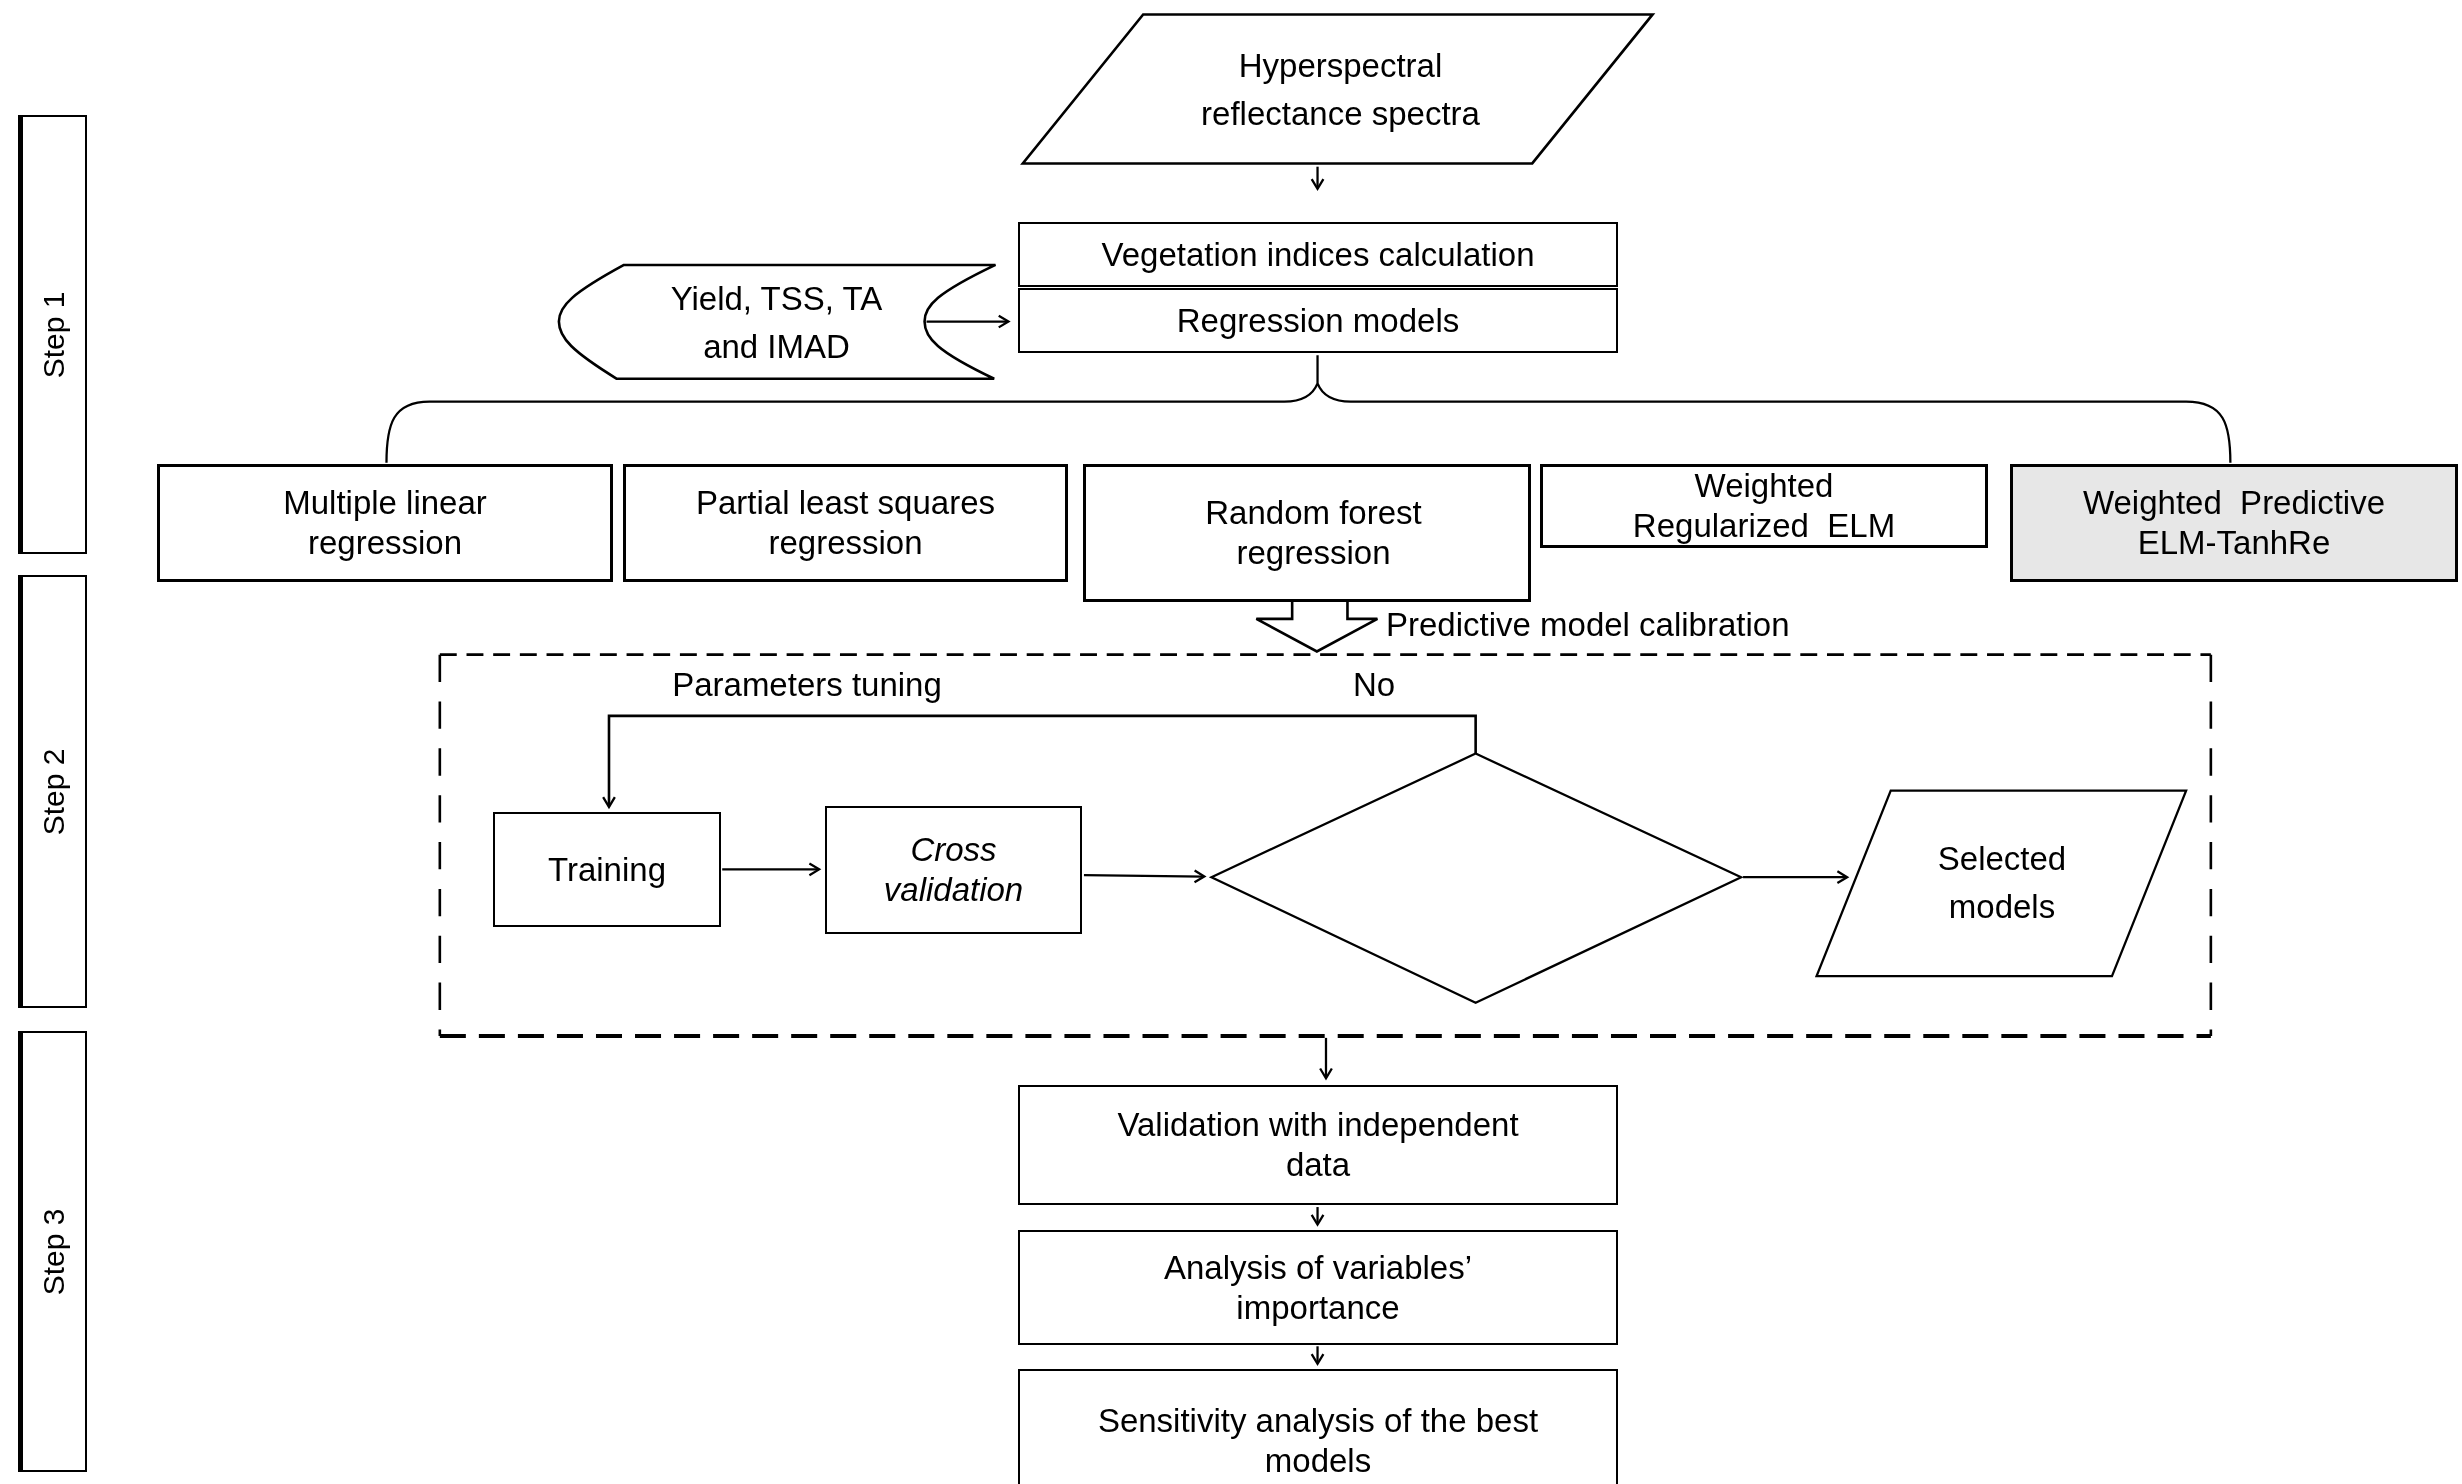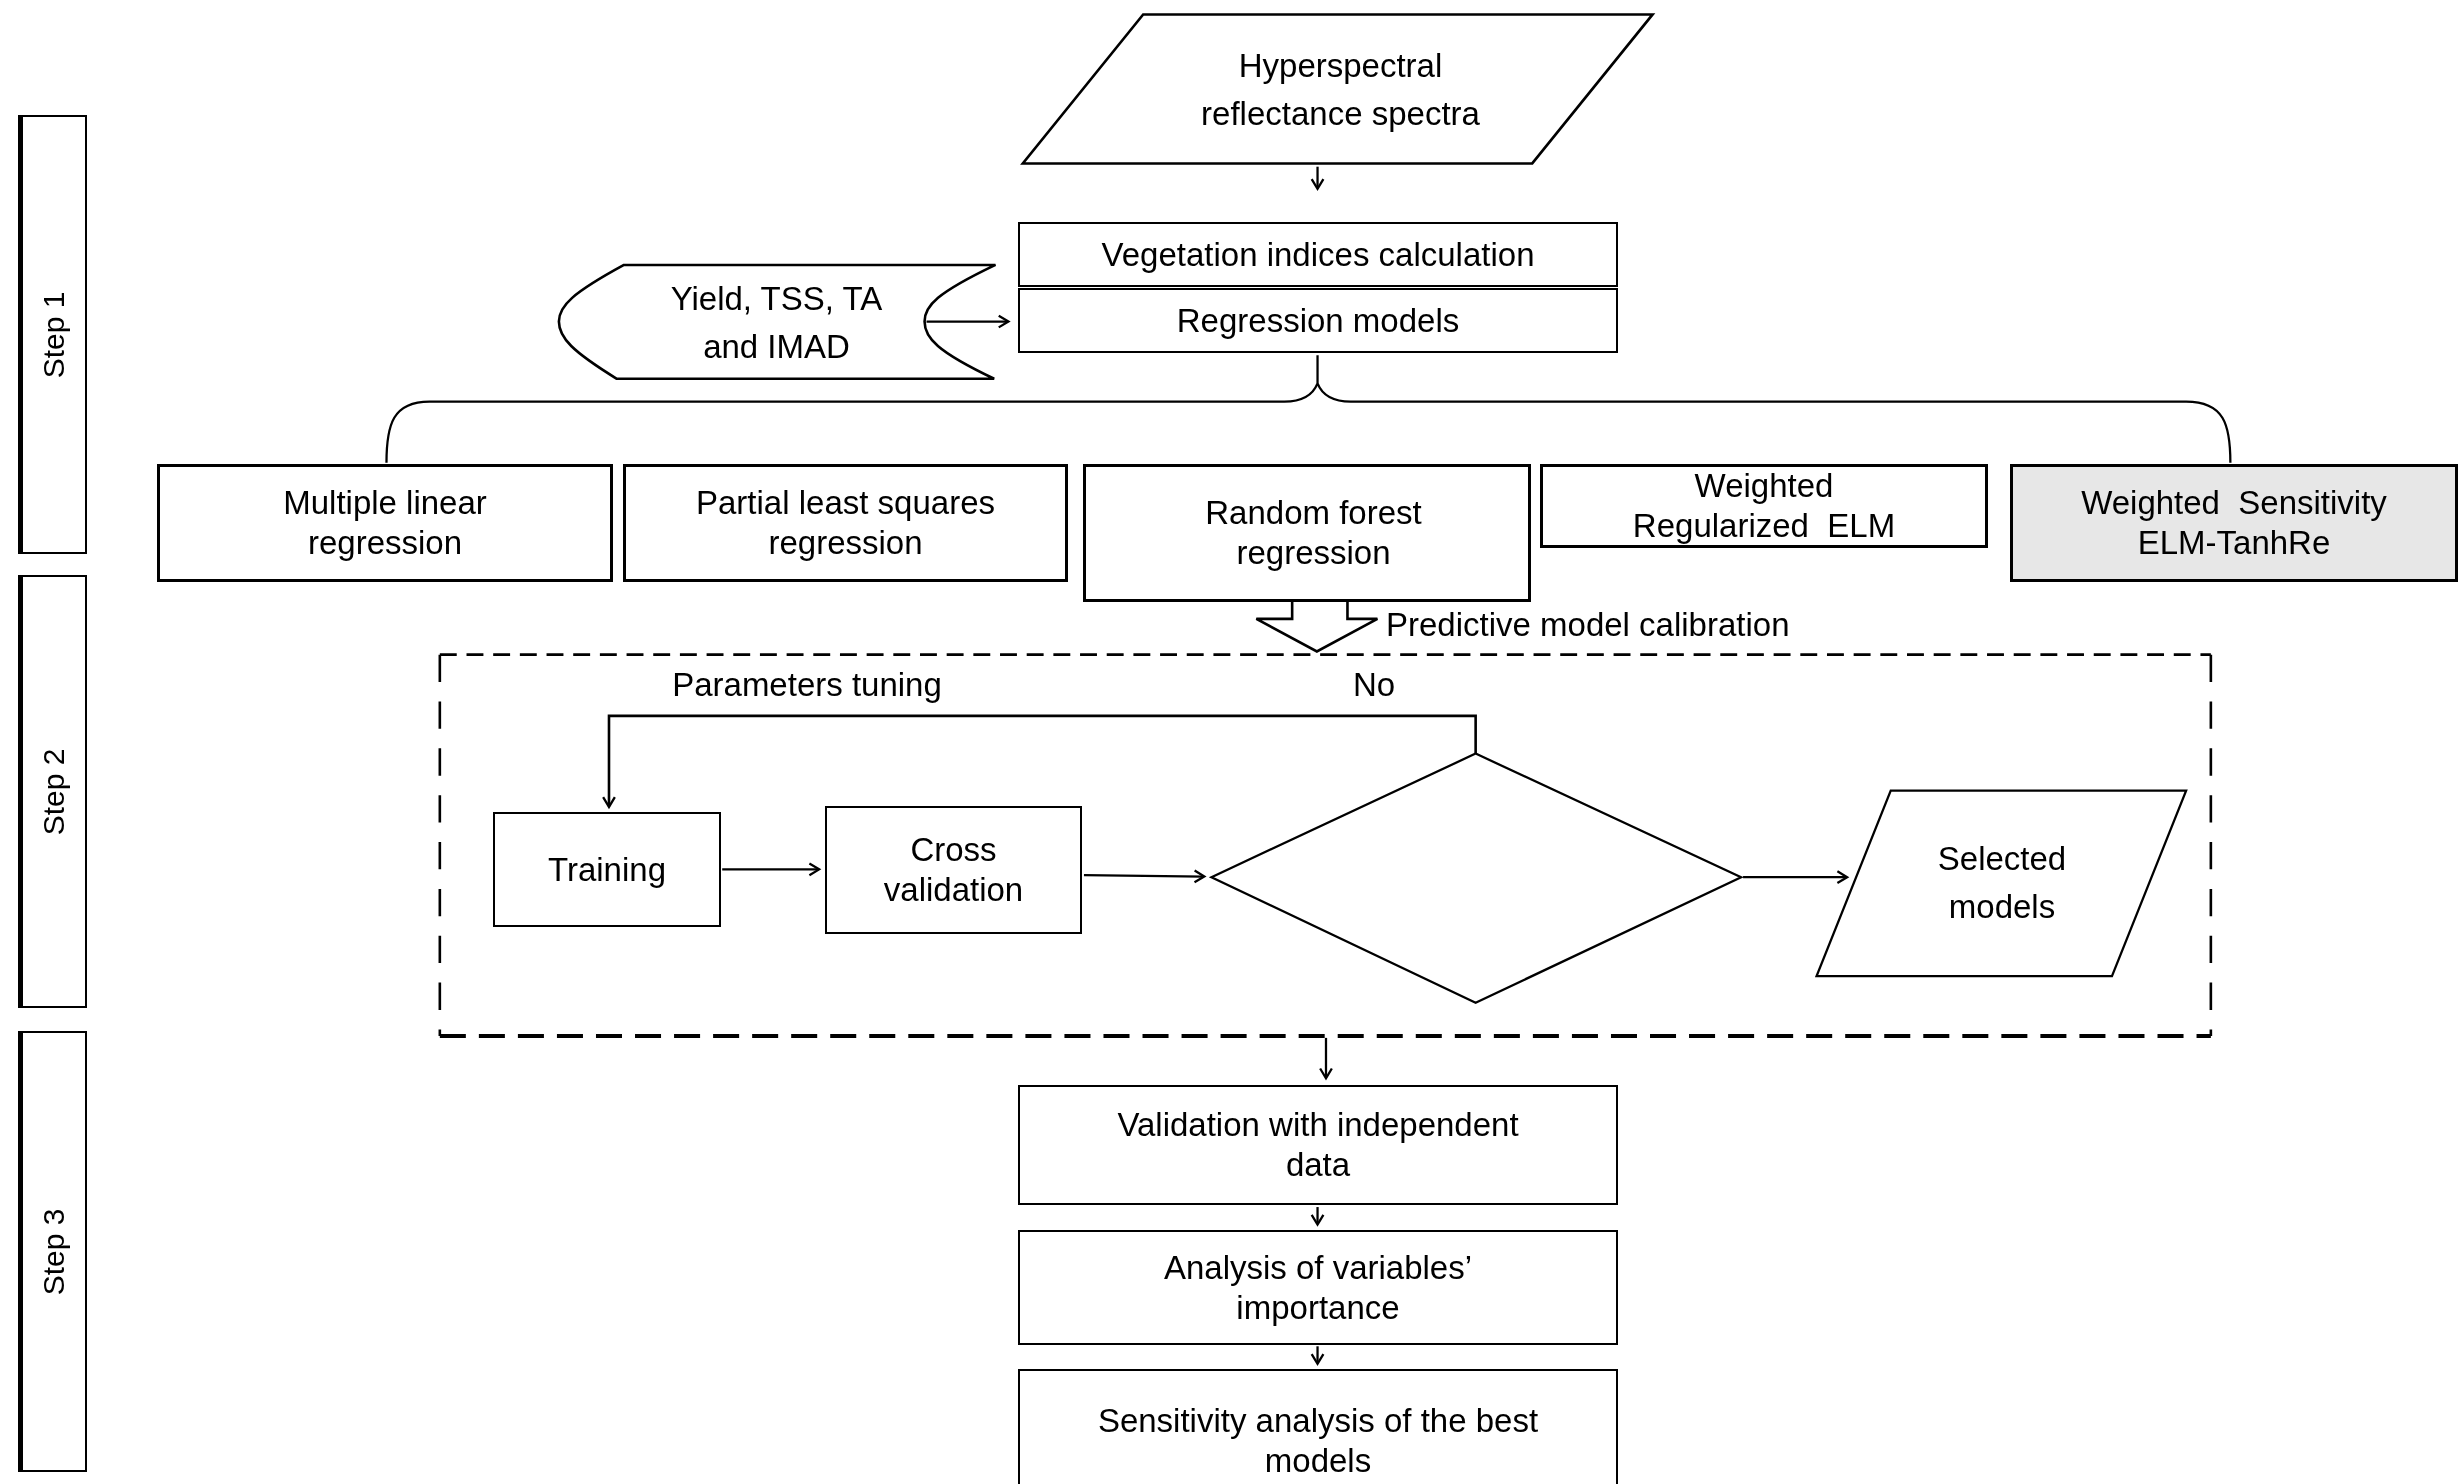--- a/index.html
+++ b/index.html
@@ -92,25 +92,25 @@
   <div class="node" style="left:1018px;top:288px;width:600px;height:65px;">Regression models</div>
 
   <div class="node mbox" style="left:157px;top:464px;width:456px;height:118px;">Multiple linear
 regression</div>
   <div class="node mbox" style="left:623px;top:464px;width:445px;height:118px;">Partial least squares
 regression</div>
   <div class="node mbox" style="left:1083px;top:464px;width:448px;height:138px;padding-left:13px;">Random forest
 regression</div>
   <div class="node mbox" style="left:1540px;top:464px;width:448px;height:84px;">Weighted
 Regularized  ELM</div>
-  <div class="node mbox gray" style="left:2010px;top:464px;width:448px;height:118px;">Weighted  Sensitivity
+  <div class="node mbox gray" style="left:2010px;top:464px;width:448px;height:118px;">Weighted  Predictive
 ELM-TanhRe</div>
 
   <div class="node" style="left:493px;top:812px;width:228px;height:115px;">Training</div>
-  <div class="node" style="left:825px;top:806px;width:257px;height:128px;">Cross
+  <div class="node" style="left:825px;top:806px;width:257px;height:128px;font-style:italic;">Cross
 validation</div>
 
   <div class="node" style="left:1018px;top:1085px;width:600px;height:120px;">Validation with independent
 data</div>
   <div class="node" style="left:1018px;top:1230px;width:600px;height:115px;">Analysis of variables’
 importance</div>
   <div class="node" style="left:1018px;top:1369px;width:600px;height:143px;">Sensitivity analysis of the best
 models</div>
 
   <div class="flabel left" style="left:1386px;top:597px;width:586px;height:40px;">Predictive model calibration</div>

